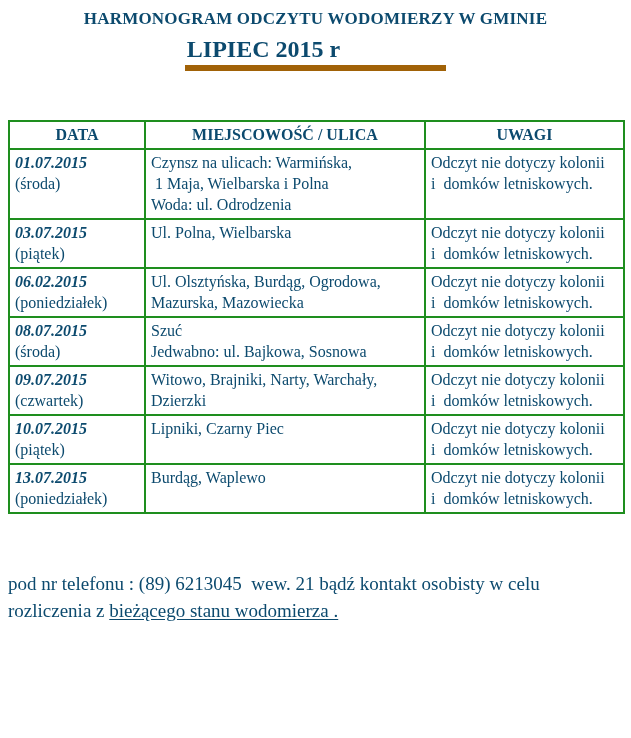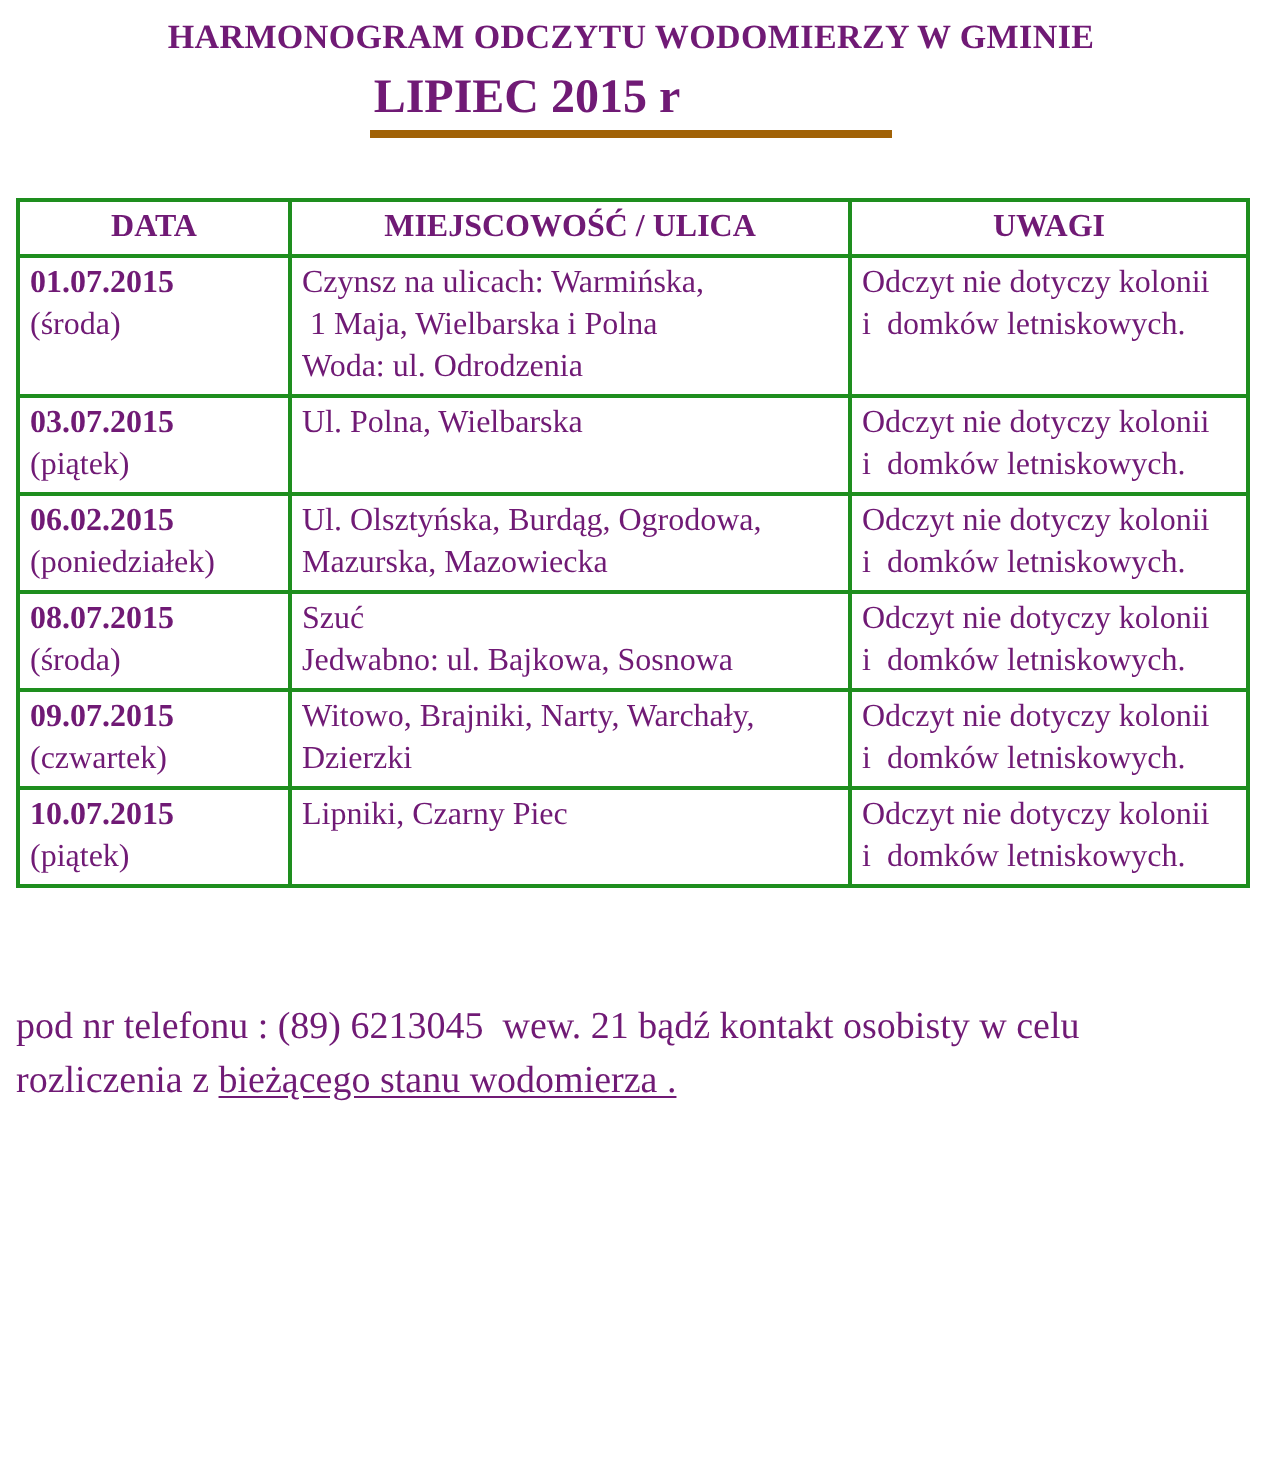--- a/index.html
+++ b/index.html
@@ -2,56 +2,56 @@
 <html><head>
 <meta charset="utf-8">
 <style>
   html,body{margin:0;padding:0;background:#ffffff;}
   .page{
     position:relative;
     width:631px;height:738px;
     box-sizing:border-box;
     padding:8px 8px 0 8px;
     background:#ffffff;
-    color:#701a75;
+    color:#0c4a6e;
     font-family:"Liberation Serif","DejaVu Serif",serif;
     overflow:hidden;
   }
   .title{text-align:center;font-weight:bold;}
   .title-line{font-size:17px;line-height:21px;letter-spacing:0.2px;}
   .title-month-wrap{margin-top:7px;text-align:center;}
   .title-month{
     display:inline-block;
     font-size:24px;line-height:26px;
-    border-bottom:4px solid #a16207;
+    border-bottom:6px solid #a16207;
     padding:0 106px 3px 2px;
     font-weight:bold;
   }
   table.schedule{
     border-collapse:collapse;
     table-layout:fixed;
     width:615px;
-    margin-top:30px;
+    margin-top:49px;
   }
   .schedule th,.schedule td{
     border:2px solid var(--green,#1e8e1e);
     vertical-align:top;
     padding:2px 4px 3px 5px;
     font-size:16px;
     overflow:hidden;
   }
   .schedule th{
     font-weight:bold;
     text-align:center;
     vertical-align:middle;
     height:24px;
     padding:1px 2px;
   }
   .line{line-height:21px;white-space:pre-wrap;min-height:21px;}
-  .date-line{line-height:21px;font-weight:bold;white-space:pre-wrap;}
+  .date-line{line-height:21px;font-weight:bold;white-space:pre-wrap;font-style:italic;}
   .b{font-weight:normal;}
   .u{text-decoration:underline;text-underline-offset:2px;}
   .footer{
     margin-top:56px;
     font-size:19px;
   }
   .footer .line{line-height:27px;}
 </style>
 </head>
 <body>
@@ -155,20 +155,33 @@
             <div class="line"><span class="">(piątek)</span></div>
           </td>
           <td>
             <div class="line"><span class="">Lipniki, Czarny Piec</span></div>
           </td>
           <td>
             <div class="line"><span class="">Odczyt nie dotyczy kolonii</span></div>
             <div class="line"><span class="">i  domków letniskowych.</span></div>
           </td>
         </tr>
+        <tr>
+          <td>
+            <div class="date-line">13.07.2015</div>
+            <div class="line"><span class="">(poniedziałek)</span></div>
+          </td>
+          <td>
+            <div class="line"><span class="">Burdąg, Waplewo</span></div>
+          </td>
+          <td>
+            <div class="line"><span class="">Odczyt nie dotyczy kolonii</span></div>
+            <div class="line"><span class="">i  domków letniskowych.</span></div>
+          </td>
+        </tr>
       </tbody>
   </table>
 
   <div class="footer">
       <div class="line"><span class="">pod nr telefonu : </span><span class="b ">(89) 6213045</span><span class="">  wew. </span><span class="b ">21</span><span class=""> bądź kontakt osobisty w celu</span></div>
       <div class="line"><span class="b ">rozliczenia z </span><span class="b u">bieżącego stanu wodomierza .</span></div>
     </div>
 
 </div>
 

